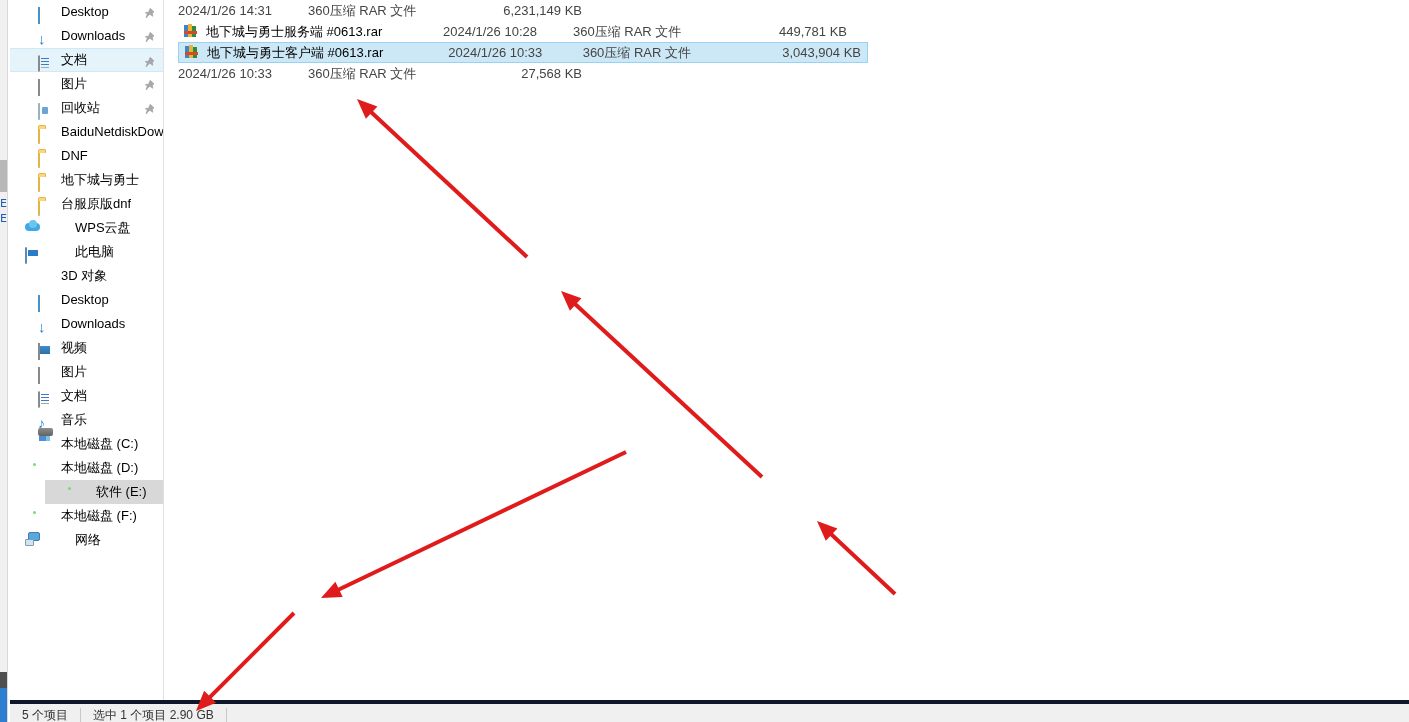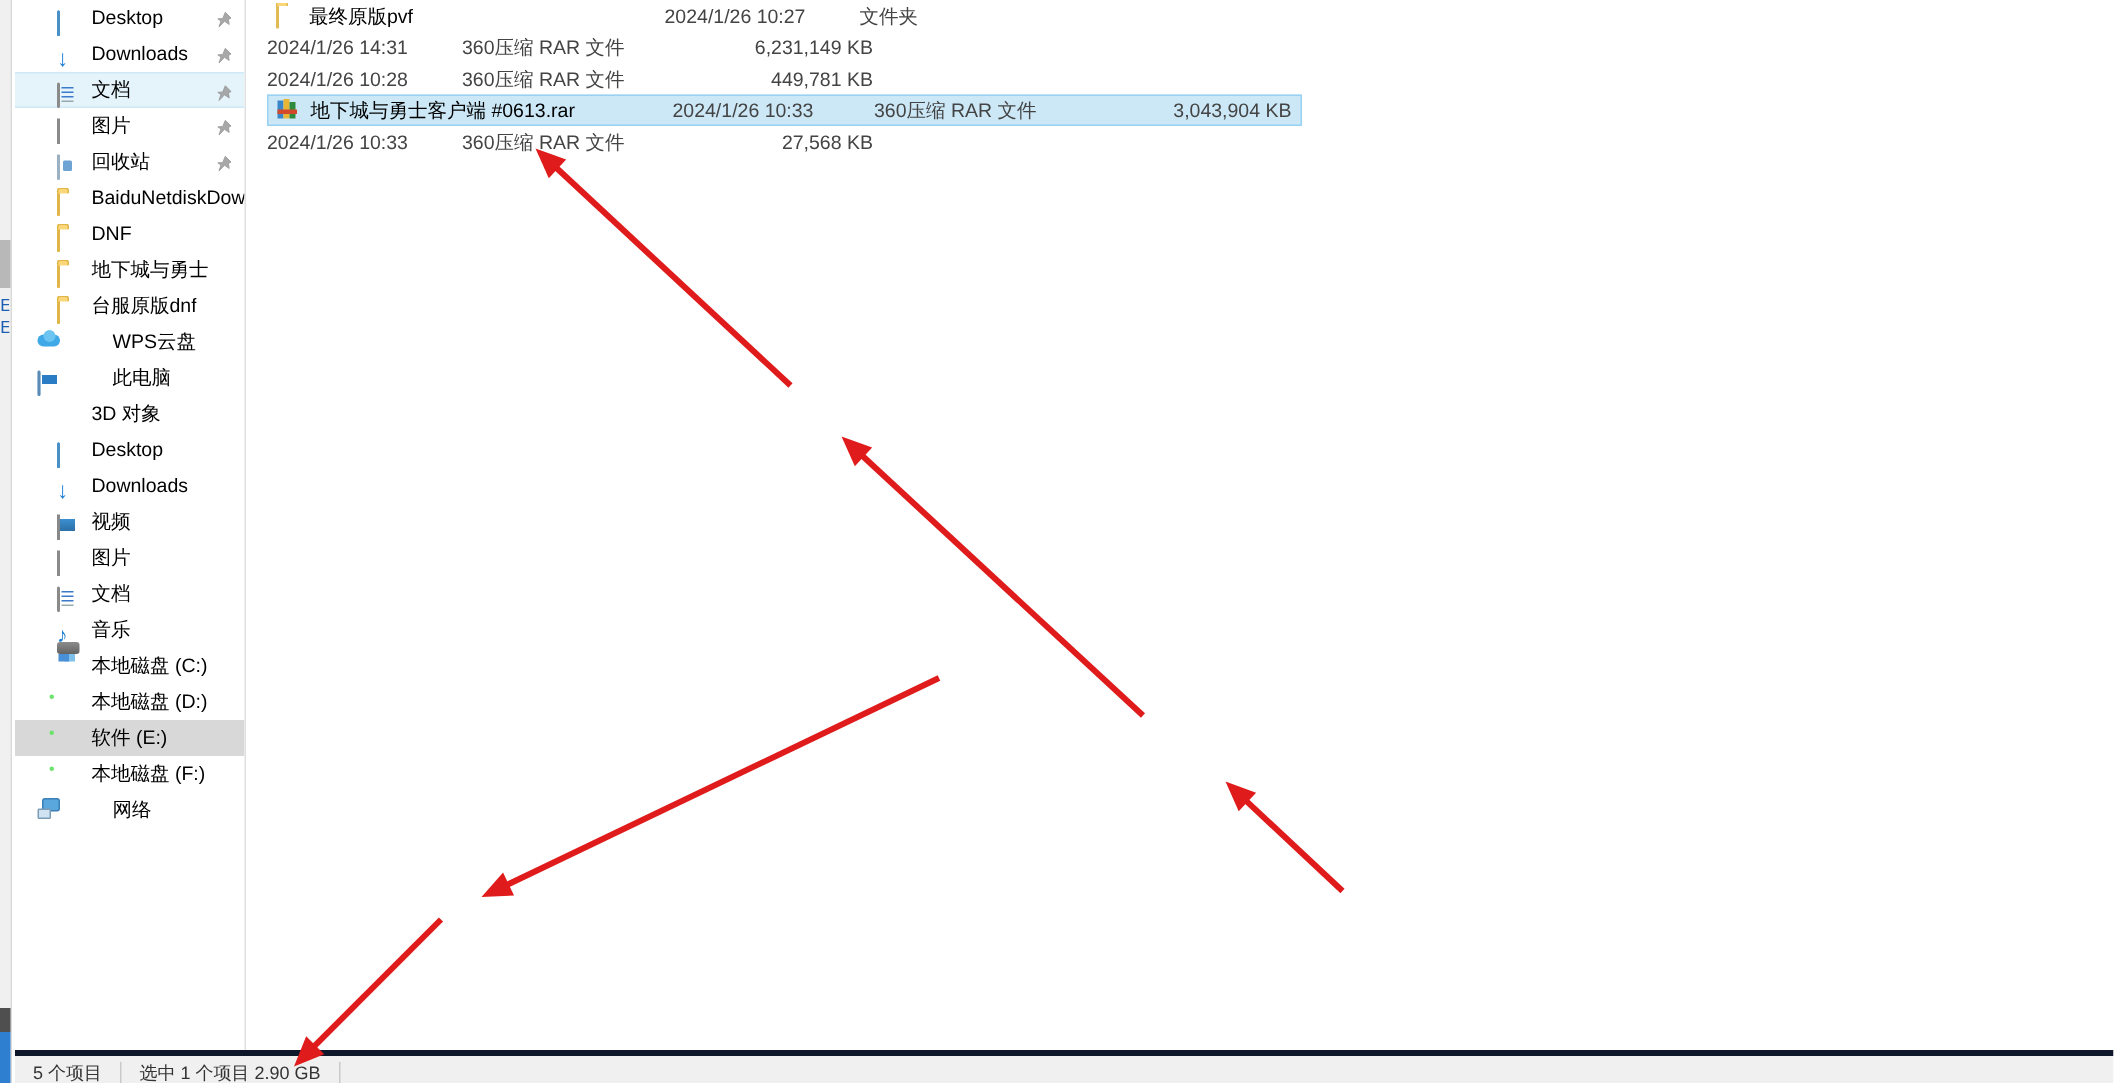--- a/index.html
+++ b/index.html
@@ -27,21 +27,21 @@
     position:absolute;left:10px;top:0;width:153px;height:700px;
     background:#ffffff;border-right:1px solid #e0e0e0;
     overflow:hidden;
   }
   .nav-row{
     position:relative;height:24px;line-height:24px;white-space:nowrap;
     display:flex;align-items:center;cursor:default;
   }
   .nav-row .lbl{font-size:13px;color:#000;overflow:hidden;text-overflow:clip;}
   .nav-row.sel-blue{background:#e5f3fb;border-top:1px solid #cfe9f7;border-bottom:1px solid #cfe9f7;box-sizing:border-box;}
-  .nav-row.sel-gray{background:#d8d8d8;}
+  .nav-row.sel-gray{background:#d8d8d8;margin-left:35px;}
   .nav-icon{width:16px;height:16px;margin-right:7px;flex:0 0 16px;position:relative;}
   .pin{
     position:absolute;right:8px;top:5px;width:12px;height:14px;opacity:.85;
   }
   .nav-indent-0{padding-left:15px;gap:27px;}
   .nav-indent-1{padding-left:28px;}
   .ic-desktop{width:15px;height:12px;margin-top:2px;background:#1b7fd4;border:1px solid #4a90c4;border-radius:1px;box-sizing:border-box;}
   .ic-dl{color:#1b7fd4;font-size:15px;line-height:16px;font-weight:bold;}
   .ic-doc{width:13px;height:15px;margin-top:1px;background:#fdfdfd;border:1px solid #8a8a8a;border-radius:1px;box-sizing:border-box;position:relative;}
   .ic-doc:after{content:"";position:absolute;left:2px;top:2px;width:8px;height:1px;background:#3b79c9;box-shadow:0 3px 0 #3b79c9,0 6px 0 #3b79c9,0 9px 0 #9aa;}
@@ -216,34 +216,29 @@
       <span class="lbl">本地磁盘 (F:)</span>
     </div>
     <div class="nav-row nav-indent-0">
       <span class="nav-icon"><span class="ic-net"></span></span>
       <span class="lbl">网络</span>
     </div>
   </div>
 
 <div id="file-list">
     <div class="file-row">
+      <div class="col-date">2024/1/26 14:31</div>
+      <div class="col-type">360压缩 RAR 文件</div>
+      <div class="col-size">6,231,149 KB</div>
+    </div>
+    <div class="file-row">
       <div class="col-name">
-        <span class="f-icon"><span class="f-folder"></span></span>
-        <span class="nm">最终原版pvf</span>
+        <span class="f-icon"><span class="f-rar"><span class="b1"></span><span class="b2"></span><span class="b3"></span><span class="bar"></span></span></span>
+        <span class="nm">地下城与勇士服务端 #0613.rar</span>
       </div>
-      <div class="col-date">2024/1/26 10:27</div>
-      <div class="col-type">文件夹</div>
-      <div class="col-size"></div>
-    </div>
-    <div class="file-row">
-      <div class="col-date">2024/1/26 14:31</div>
-      <div class="col-type">360压缩 RAR 文件</div>
-      <div class="col-size">6,231,149 KB</div>
-    </div>
-    <div class="file-row">
       <div class="col-date">2024/1/26 10:28</div>
       <div class="col-type">360压缩 RAR 文件</div>
       <div class="col-size">449,781 KB</div>
     </div>
     <div class="file-row selected">
       <div class="col-name">
         <span class="f-icon"><span class="f-rar"><span class="b1"></span><span class="b2"></span><span class="b3"></span><span class="bar"></span></span></span>
         <span class="nm">地下城与勇士客户端 #0613.rar</span>
       </div>
       <div class="col-date">2024/1/26 10:33</div>

